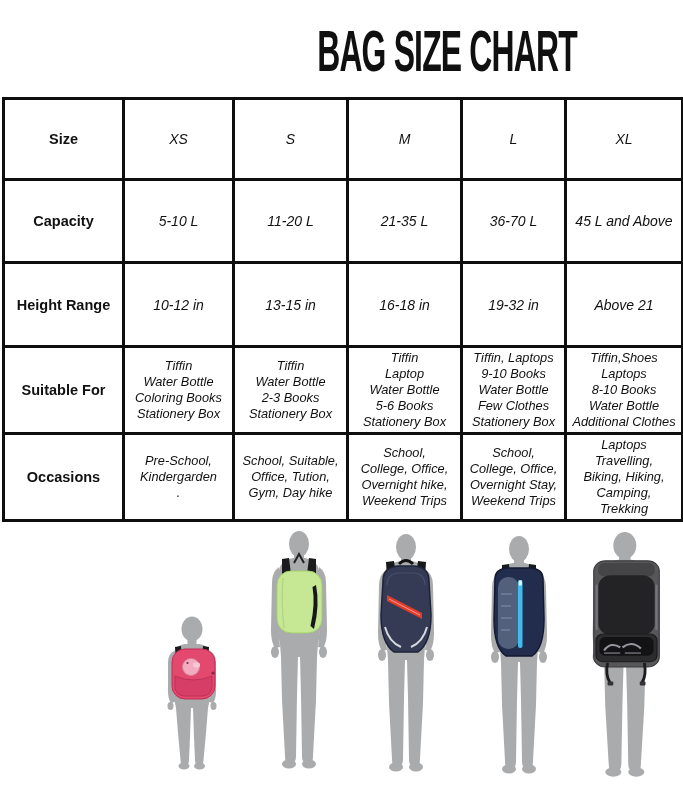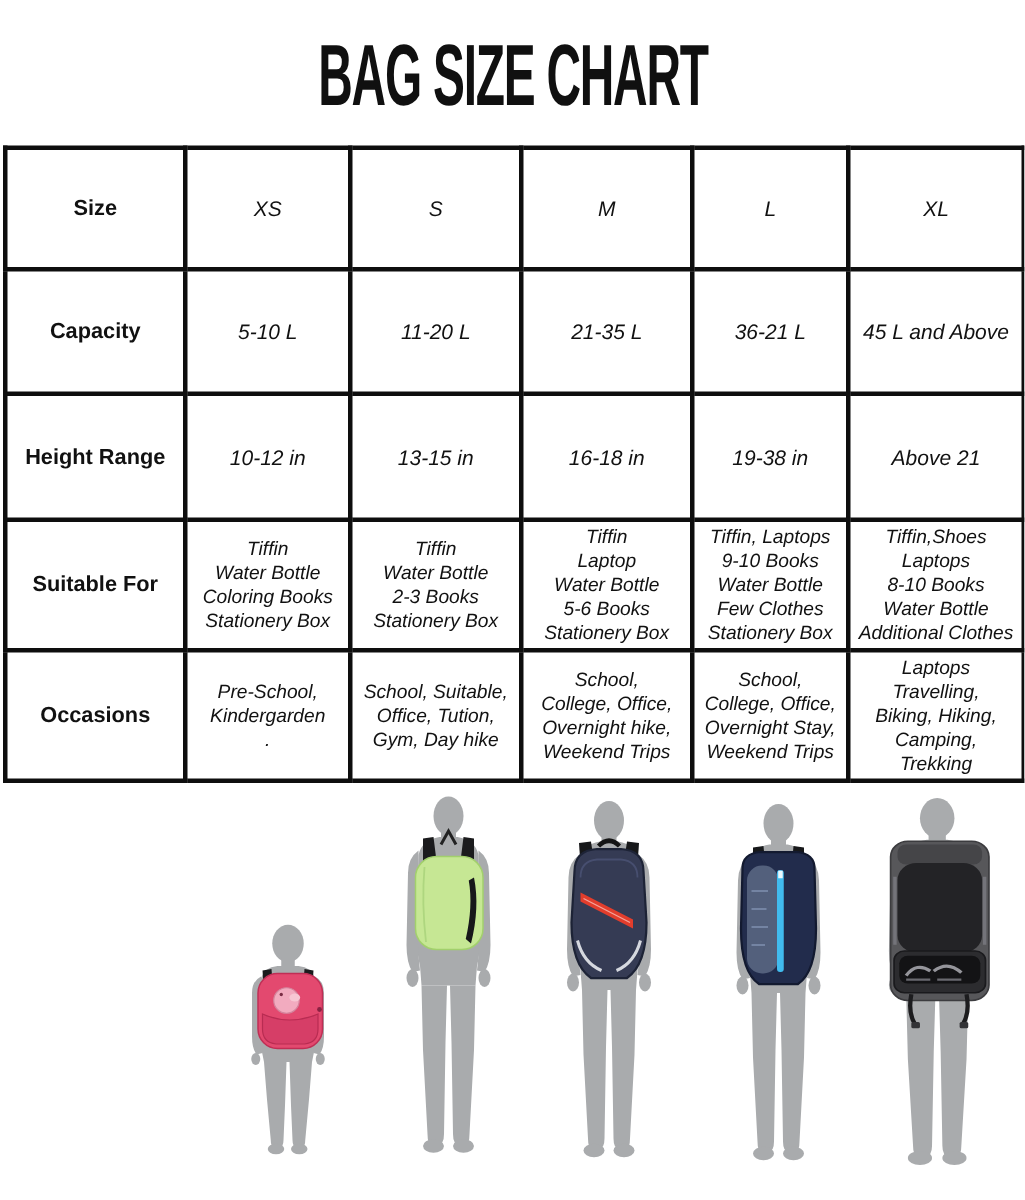--- a/index.html
+++ b/index.html
@@ -1,19 +1,19 @@
 <!DOCTYPE html>
 <html><head>
 <meta charset="utf-8">
 <style>
   html,body{margin:0;padding:0;background:#ffffff;}
   .page{position:relative;width:683px;height:800px;background:#ffffff;overflow:hidden;
         font-family:"Liberation Sans", sans-serif;color:#111;}
   
-  .title{position:absolute;top:22px;left:0;width:683px;margin:0;text-align:center;}
+  .title{position:absolute;top:22px;left:0;width:683px;margin:0;text-align:right;}
   .title span{display:inline-block;font-size:58px;line-height:1.0;font-weight:800;
         letter-spacing:-1.5px;transform:scaleX(0.55);transform-origin:center;
         color:#101010;white-space:nowrap;}
   
   table.size-table{position:absolute;top:97px;left:2px;width:679px;
         border-collapse:collapse;table-layout:fixed;background:#fff;}
   table.size-table th, table.size-table td{
         border:3px solid #0e0e0e;text-align:center;vertical-align:middle;
         padding:2px 3px;white-space:pre-line;overflow:hidden;}
   table.size-table th{font-weight:bold;font-size:14.5px;}
@@ -46,29 +46,29 @@
           <td>S</td>
           <td>M</td>
           <td>L</td>
           <td>XL</td>
         </tr>
         <tr class="row-capacity" style="height: 83px;">
           <th>Capacity</th>
           <td>5-10 L</td>
           <td>11-20 L</td>
           <td>21-35 L</td>
-          <td>36-21 L</td>
+          <td>36-70 L</td>
           <td>45 L and Above</td>
         </tr>
         <tr class="row-height-range" style="height: 84px;">
           <th>Height Range</th>
           <td>10-12 in</td>
           <td>13-15 in</td>
           <td>16-18 in</td>
-          <td>19-38 in</td>
+          <td>19-32 in</td>
           <td>Above 21</td>
         </tr>
         <tr class="row-suitable-for" style="height: 83px;">
           <th>Suitable For</th>
           <td>Tiffin
 Water Bottle
 Coloring Books
 Stationery Box</td>
           <td>Tiffin
 Water Bottle

